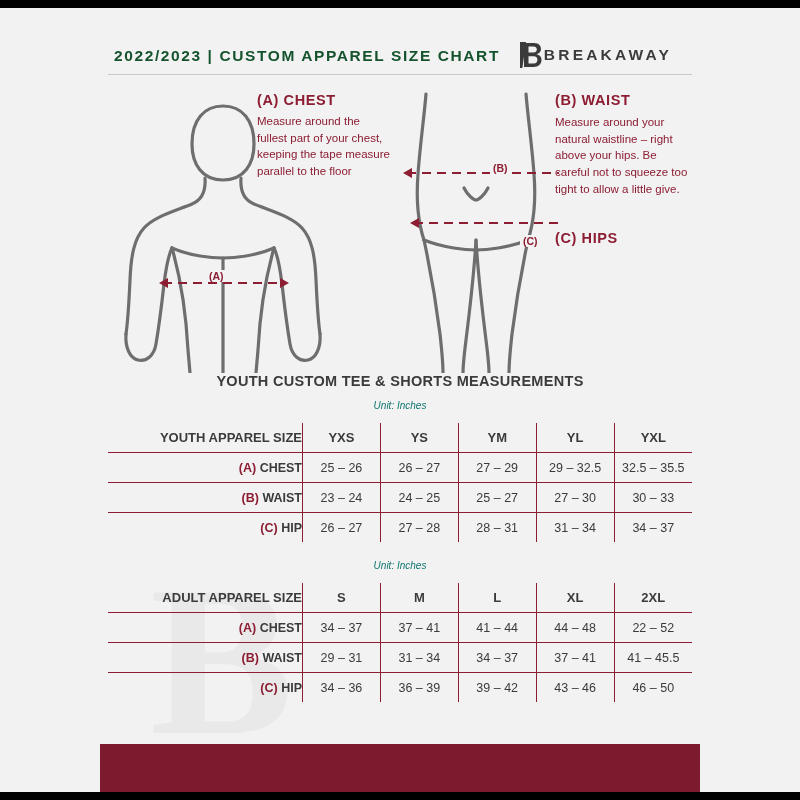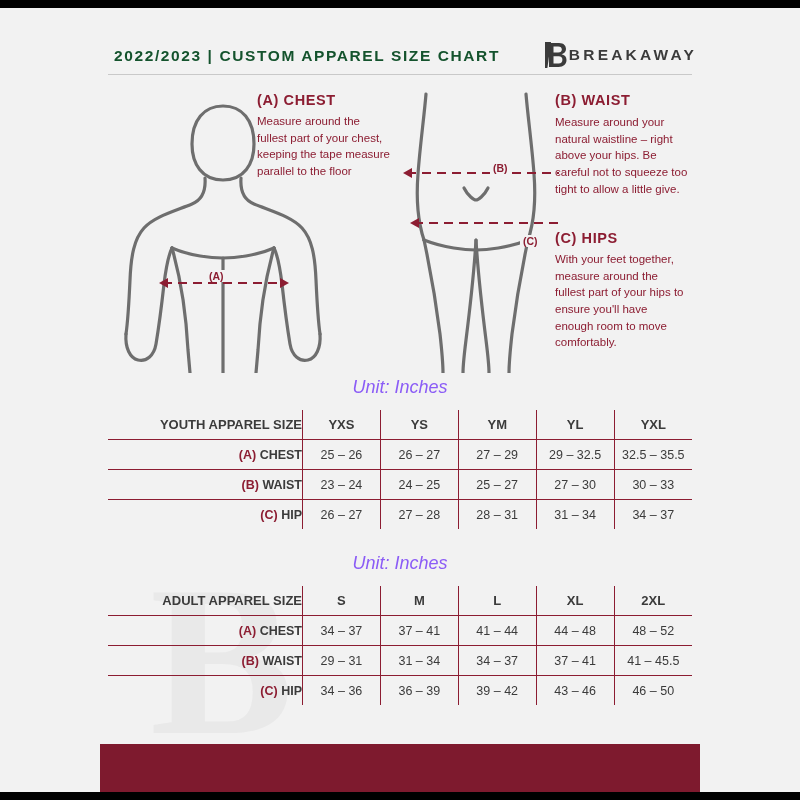--- a/index.html
+++ b/index.html
@@ -47,21 +47,21 @@
     position: absolute;
     left: 114px; top: 31px;
     font-size: 15.5px;
     font-weight: bold;
     letter-spacing: 1.6px;
     color: #14532d;
     white-space: nowrap;
   }
   .brand-wrap {
     position: absolute;
-    right: 103px; top: 26px;
+    right: 128px; top: 26px;
     display: flex;
     align-items: center;
     gap: 2px;
   }
   .brand-mark {
     width: 22px; height: 26px;
     position: relative;
   }
   .brand-name {
     font-size: 15.5px;
@@ -119,23 +119,23 @@
   .tbl-title {
     text-align: center;
     font-weight: bold;
     font-size: 14.5px;
     color: #3b3b3b;
     letter-spacing: 0.3px;
   }
   .tbl-unit {
     text-align: center;
     font-style: italic;
-    font-size: 18px;
-    color: #8b5cf6;
-    margin-top: 4px;
+    font-size: 10px;
+    color: #0f766e;
+    margin-top: 11px;
   }
   table.size {
     border-collapse: collapse;
     width: 584px;
     margin: 12px 0 0 0;
     table-layout: fixed;
   }
   table.size th, table.size td {
     border: 1px solid #8c1d32;
     height: 29px;
@@ -249,24 +249,24 @@
       </svg>
       <span class="tag" style="left:412px; top:155px;">(C)</span>
 
       <div class="fig-label" style="left:149px; top:12px;">(A) CHEST</div>
       <div class="fig-desc" style="left:149px; top:33px; width:135px;">Measure around the fullest part of your chest, keeping the tape measure parallel to the floor</div>
 
       <div class="fig-label" style="left:447px; top:12px;">(B) WAIST</div>
       <div class="fig-desc" style="left:447px; top:34px; width:133px;">Measure around your natural waistline – right above your hips. Be careful not to squeeze too tight to allow a little give.</div>
 
       <div class="fig-label" style="left:447px; top:150px;">(C) HIPS</div>
-      <div class="fig-desc" style="left:447px; top:171px; width:133px;">With your feet together, measure around the fullest part of your hips to ensure you'll have enough room to move comfortably.</div>
     </div>
 
     <div class="sect" style="top:365px;">
+      <div class="tbl-title">YOUTH CUSTOM TEE &amp; SHORTS MEASUREMENTS</div>
       <div class="tbl-unit">Unit: Inches</div>
       <table class="size">
         <thead>
           <tr class="head">
             <th class="rowhead" style="width:180px;">YOUTH APPAREL SIZE</th>
             <th>YXS</th>
             <th>YS</th>
             <th>YM</th>
             <th>YL</th>
             <th class="last">YXL</th>
@@ -314,21 +314,21 @@
             <th class="last">2XL</th>
           </tr>
         </thead>
         <tbody>
           <tr>
             <td class="rowhead"><span class="lbl-a">(A)</span> <span>CHEST</span></td>
             <td>34 – 37</td>
             <td>37 – 41</td>
             <td>41 – 44</td>
             <td>44 – 48</td>
-            <td class="last">48 – 52</td>
+            <td class="last">22 – 52</td>
           </tr>
           <tr>
             <td class="rowhead"><span class="lbl-a">(B)</span> <span>WAIST</span></td>
             <td>29 – 31</td>
             <td>31 – 34</td>
             <td>34 – 37</td>
             <td>37 – 41</td>
             <td class="last">41 – 45.5</td>
           </tr>
           <tr>

